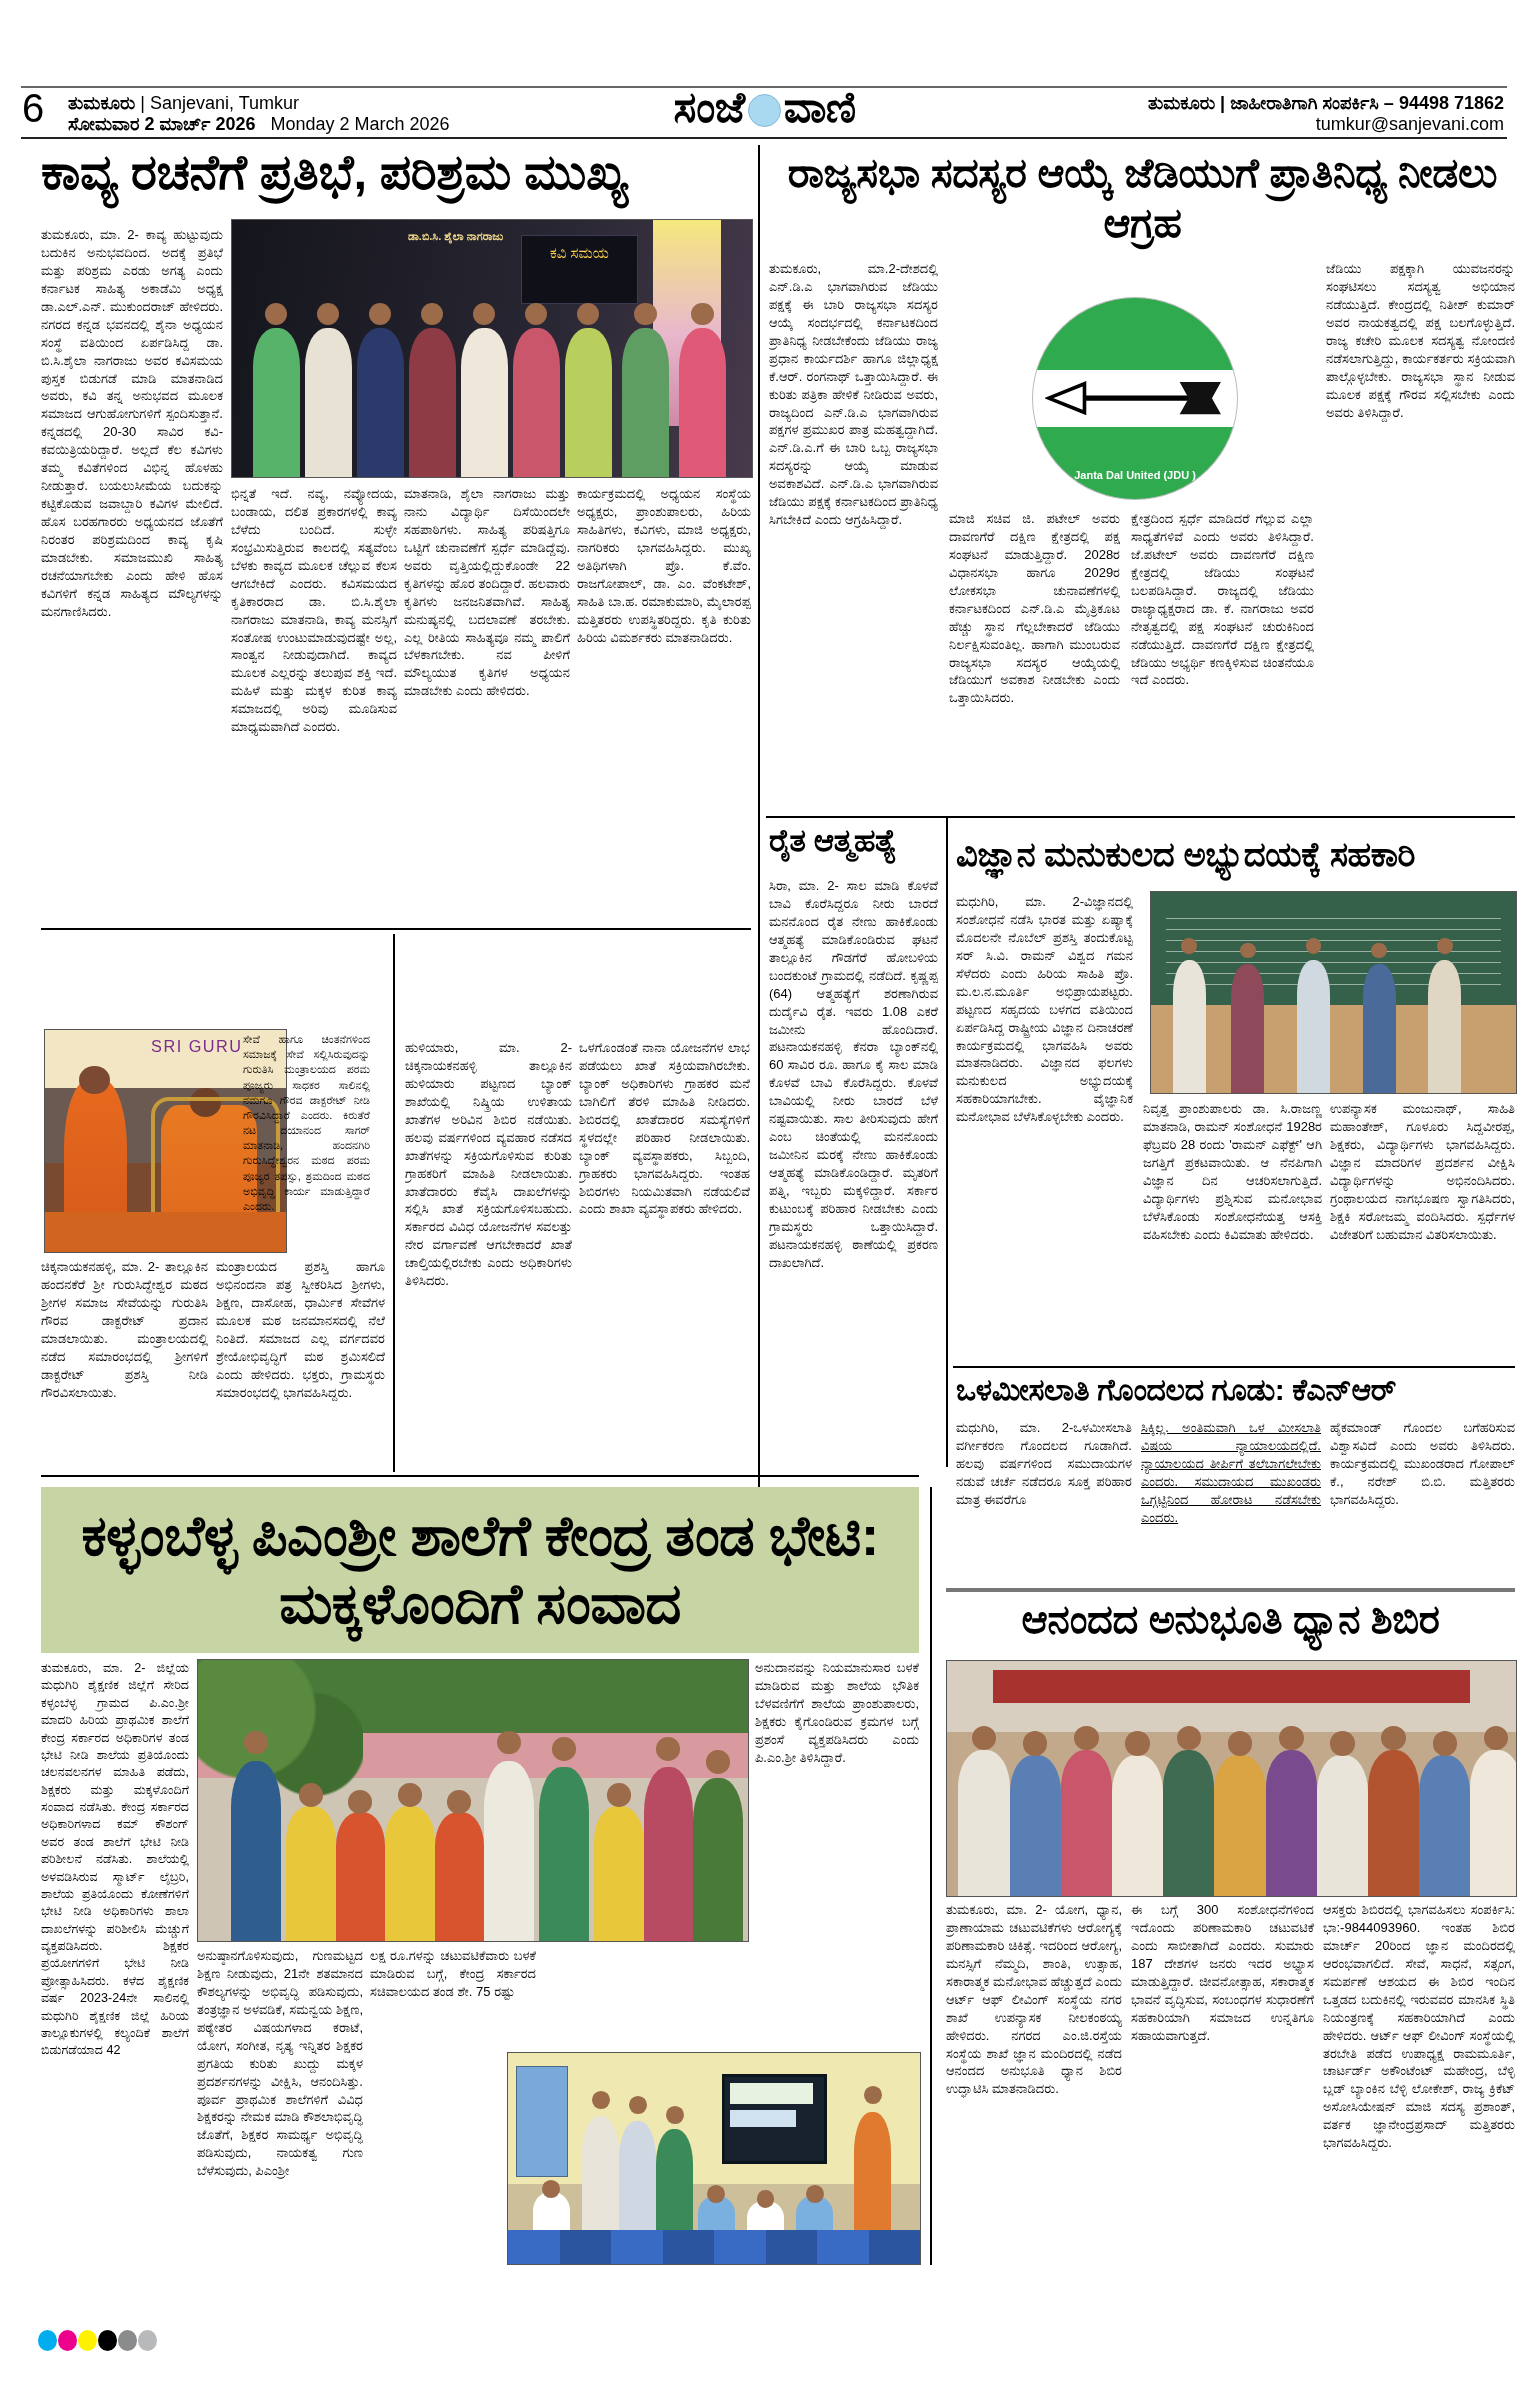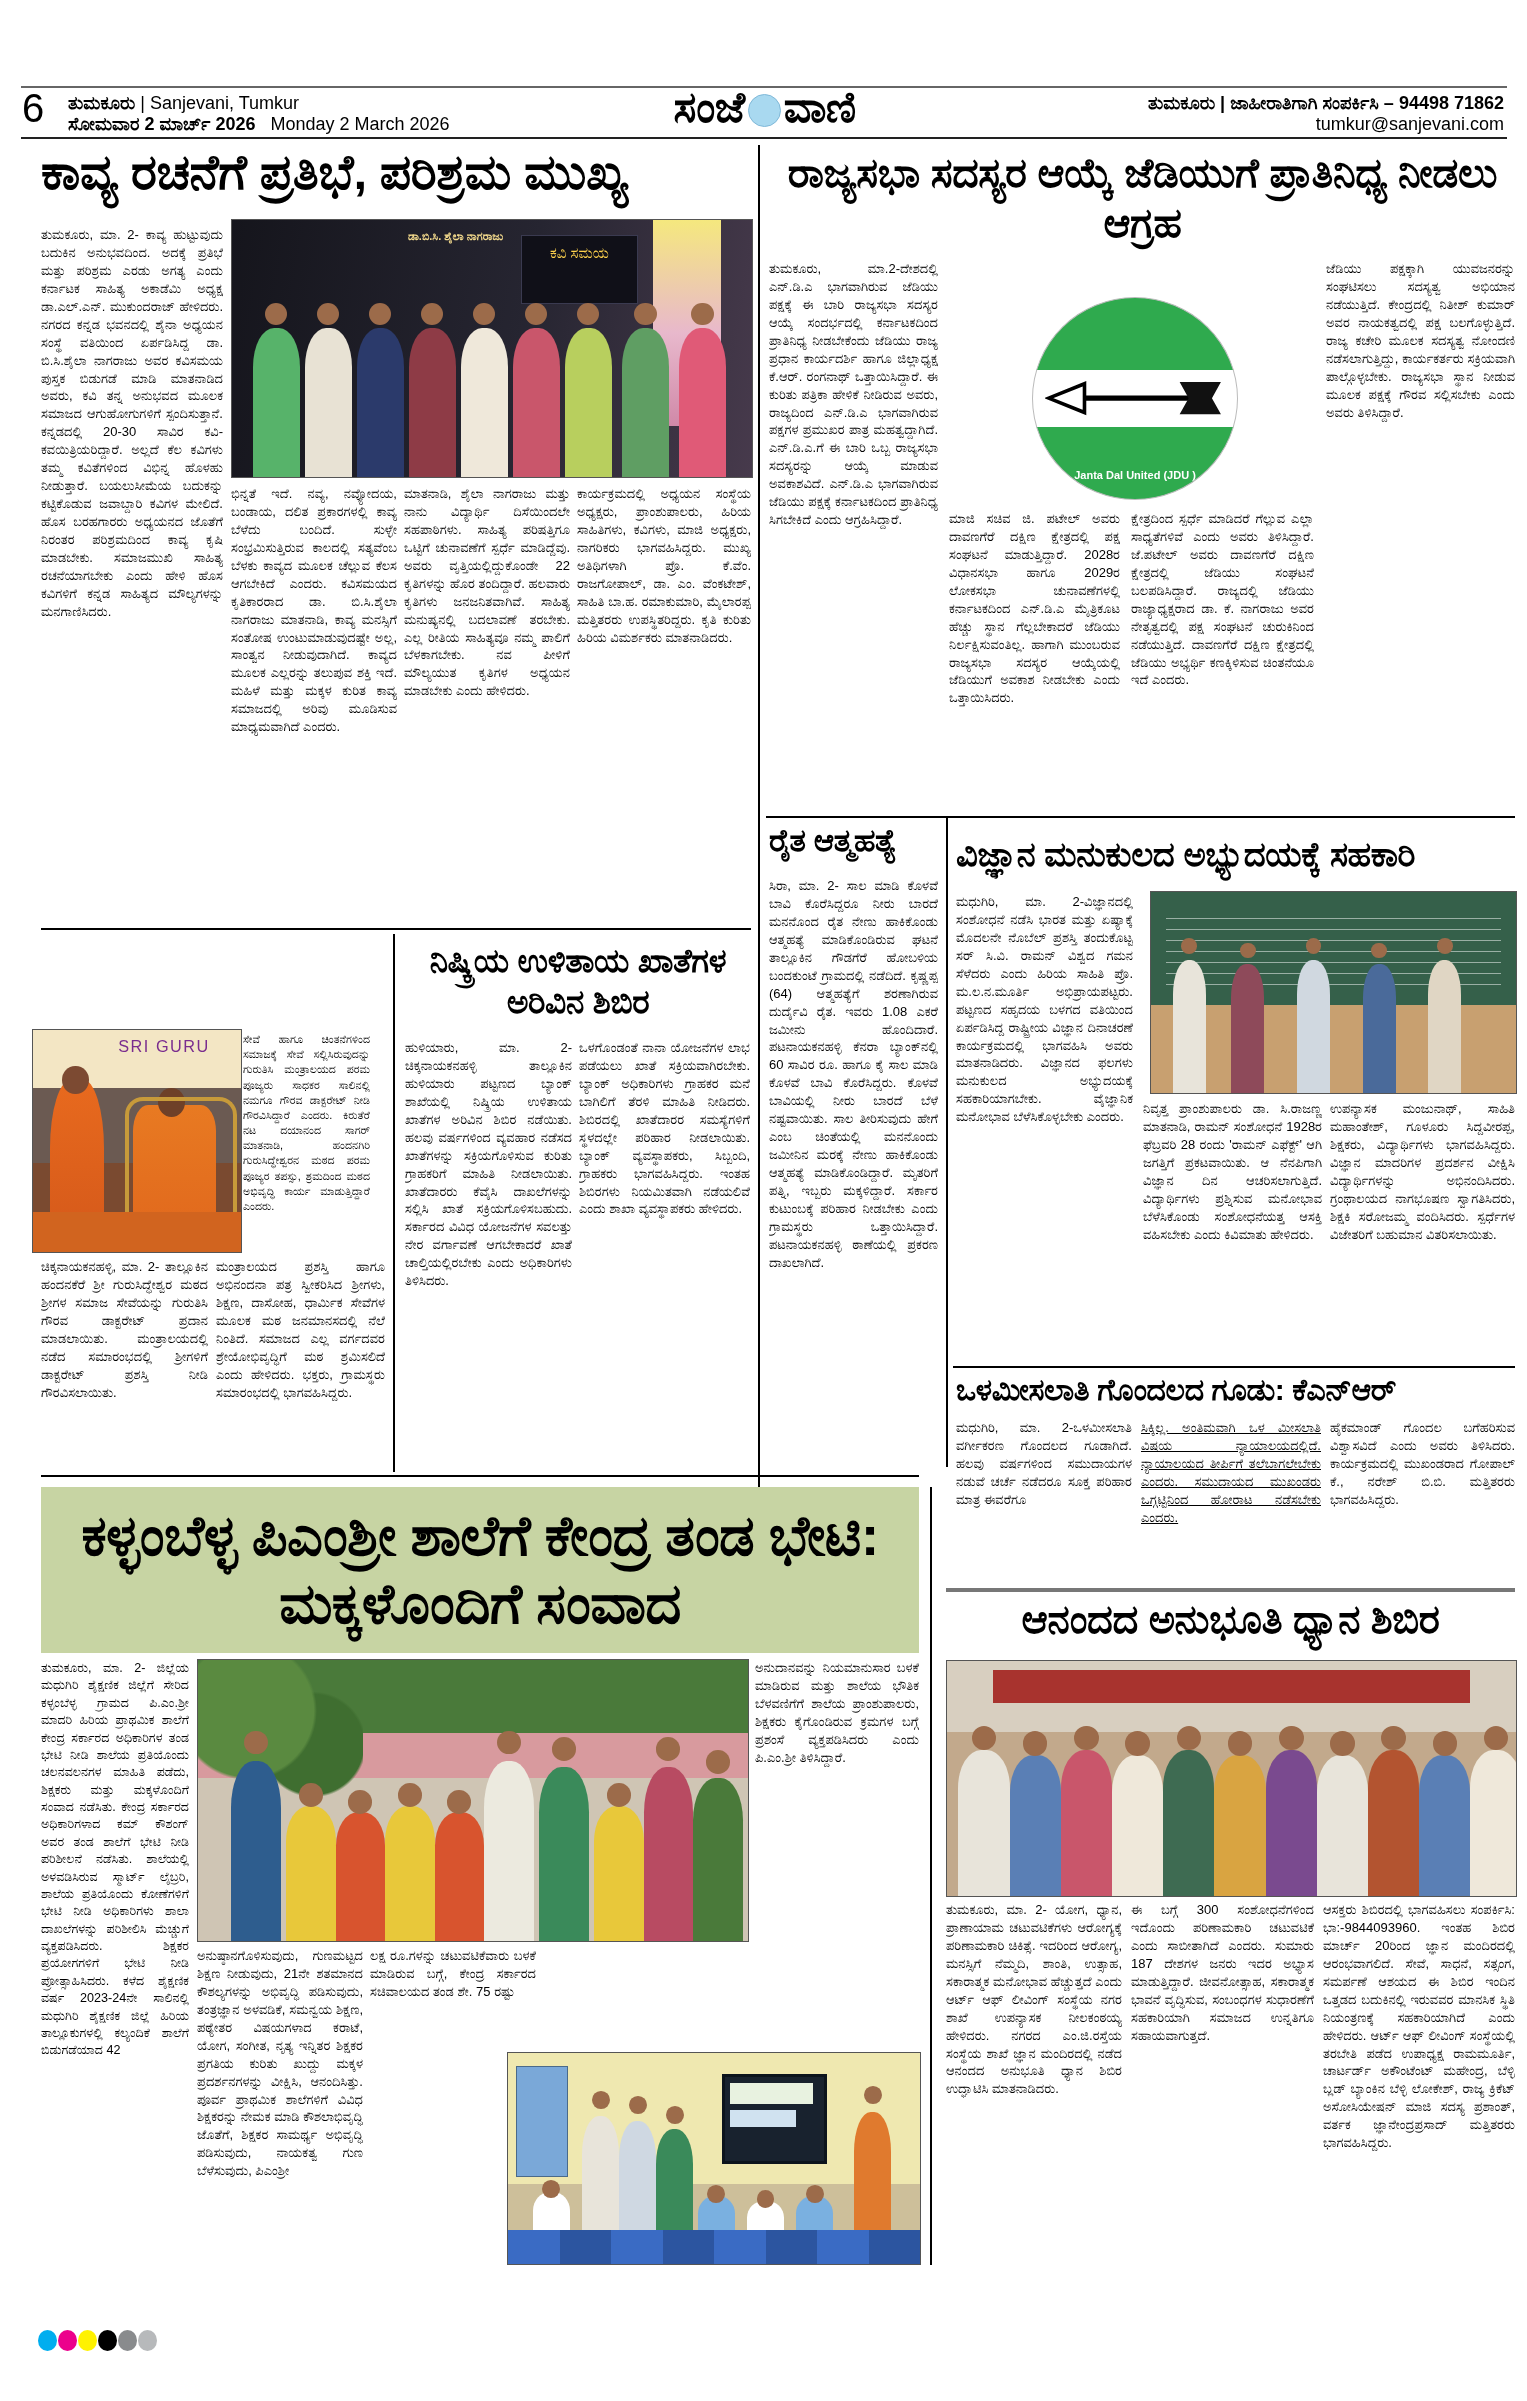--- a/index.html
+++ b/index.html
@@ -92,24 +92,23 @@
     <span class="fig" style="left:86%;background:#e05a77;"></span>
   </div>
 
   <div class="col" style="left:231px;top:485px;width:166px;height:441px;">ಭಿನ್ನತೆ ಇದೆ. ನವ್ಯ, ನವ್ಯೋದಯ, ಬಂಡಾಯ, ದಲಿತ ಪ್ರಕಾರಗಳಲ್ಲಿ ಕಾವ್ಯ ಬೆಳೆದು ಬಂದಿದೆ. ಸುಳ್ಳೇ ಸಂಭ್ರಮಿಸುತ್ತಿರುವ ಕಾಲದಲ್ಲಿ ಸತ್ಯವೆಂಬ ಬೆಳಕು ಕಾವ್ಯದ ಮೂಲಕ ಚೆಲ್ಲುವ ಕೆಲಸ ಆಗಬೇಕಿದೆ ಎಂದರು. ಕವಿಸಮಯದ ಕೃತಿಕಾರರಾದ ಡಾ. ಬಿ.ಸಿ.ಶೈಲಾ ನಾಗರಾಜು ಮಾತನಾಡಿ, ಕಾವ್ಯ ಮನಸ್ಸಿಗೆ ಸಂತೋಷ ಉಂಟುಮಾಡುವುದಷ್ಟೇ ಅಲ್ಲ, ಸಾಂತ್ವನ ನೀಡುವುದಾಗಿದೆ. ಕಾವ್ಯದ ಮೂಲಕ ಎಲ್ಲರನ್ನು ತಲುಪುವ ಶಕ್ತಿ ಇದೆ. ಮಹಿಳೆ ಮತ್ತು ಮಕ್ಕಳ ಕುರಿತ ಕಾವ್ಯ ಸಮಾಜದಲ್ಲಿ ಅರಿವು ಮೂಡಿಸುವ ಮಾಧ್ಯಮವಾಗಿದೆ ಎಂದರು.</div>
   <div class="col" style="left:404px;top:485px;width:166px;height:441px;">ಮಾತನಾಡಿ, ಶೈಲಾ ನಾಗರಾಜು ಮತ್ತು ನಾನು ವಿದ್ಯಾರ್ಥಿ ದಿಸೆಯಿಂದಲೇ ಸಹಪಾಠಿಗಳು. ಸಾಹಿತ್ಯ ಪರಿಷತ್ತಿಗೂ ಒಟ್ಟಿಗೆ ಚುನಾವಣೆಗೆ ಸ್ಪರ್ಧೆ ಮಾಡಿದ್ದೆವು. ಅವರು ವೃತ್ತಿಯಲ್ಲಿದ್ದುಕೊಂಡೇ 22 ಕೃತಿಗಳನ್ನು ಹೊರ ತಂದಿದ್ದಾರೆ. ಹಲವಾರು ಕೃತಿಗಳು ಜನಜನಿತವಾಗಿವೆ. ಸಾಹಿತ್ಯ ಮನುಷ್ಯನಲ್ಲಿ ಬದಲಾವಣೆ ತರಬೇಕು. ಎಲ್ಲ ರೀತಿಯ ಸಾಹಿತ್ಯವೂ ನಮ್ಮ ಪಾಲಿಗೆ ಬೆಳಕಾಗಬೇಕು. ನವ ಪೀಳಿಗೆ ಮೌಲ್ಯಯುತ ಕೃತಿಗಳ ಅಧ್ಯಯನ ಮಾಡಬೇಕು ಎಂದು ಹೇಳಿದರು.</div>
   <div class="col" style="left:577px;top:485px;width:174px;height:441px;">ಕಾರ್ಯಕ್ರಮದಲ್ಲಿ ಅಧ್ಯಯನ ಸಂಸ್ಥೆಯ ಅಧ್ಯಕ್ಷರು, ಪ್ರಾಂಶುಪಾಲರು, ಹಿರಿಯ ಸಾಹಿತಿಗಳು, ಕವಿಗಳು, ಮಾಜಿ ಅಧ್ಯಕ್ಷರು, ನಾಗರಿಕರು ಭಾಗವಹಿಸಿದ್ದರು. ಮುಖ್ಯ ಅತಿಥಿಗಳಾಗಿ ಪ್ರೊ. ಕೆ.ವೆಂ. ರಾಜಗೋಪಾಲ್, ಡಾ. ಎಂ. ವೆಂಕಟೇಶ್, ಸಾಹಿತಿ ಬಾ.ಹ. ರಮಾಕುಮಾರಿ, ಮೈಲಾರಪ್ಪ ಮತ್ತಿತರರು ಉಪಸ್ಥಿತರಿದ್ದರು. ಕೃತಿ ಕುರಿತು ಹಿರಿಯ ವಿಮರ್ಶಕರು ಮಾತನಾಡಿದರು.</div>
 
   <div class="rule" style="left:41px;top:928px;width:710px;height:1.5px;"></div>
 
   <div class="rule" style="left:393px;top:934px;width:1.5px;height:538px;"></div>
-  <div class="abs hl center" style="left:405px;top:940px;width:346px;font-size:33px;line-height:1.25;">ನಿಷ್ಕ್ರಿಯ ಉಳಿತಾಯ ಖಾತೆಗಳ ಅರಿವಿನ ಶಿಬಿರ</div>
-
-  <div class="photo" style="left:32px;top:1029px;width:208px;height:222px;
-       background:linear-gradient(180deg,#f3e6c4 0 26%,#6b5a52 26% 60%,#7a4a30 60% 100%);">
+
+  <div class="photo" style="left:44px;top:1029px;width:208px;height:222px;
+       background:linear-gradient(180deg,#f3e6c4 0 26%,#6b5a52 26% 60%,#7a4a30 60% 100%);padding-left:33px;">
     <span class="abs banner-label" style="left:30%;top:3%;width:66%;color:#7a2d8e;font-size:16.3px;
           letter-spacing:1.5px;">SRI GURU</span>
     <span class="abs" style="left:8%;top:22%;width:26%;height:78%;border-radius:40% 40% 0 0;
           background:linear-gradient(180deg,#e86a1e,#d4581a);"></span>
     <span class="abs" style="left:14%;top:16%;width:13%;height:13%;border-radius:50%;background:#7c4a32;"></span>
     <span class="abs" style="left:48%;top:34%;width:40%;height:66%;border-radius:18% 18% 0 0;
           background:linear-gradient(180deg,#e87a22,#e0661c);"></span>
     <span class="abs" style="left:60%;top:26%;width:13%;height:13%;border-radius:50%;background:#6e4028;"></span>
     <span class="abs" style="left:44%;top:30%;width:50%;height:70%;border:4.4px solid #c79a3a;
           border-bottom:none;border-radius:18px 18px 0 0;"></span>

